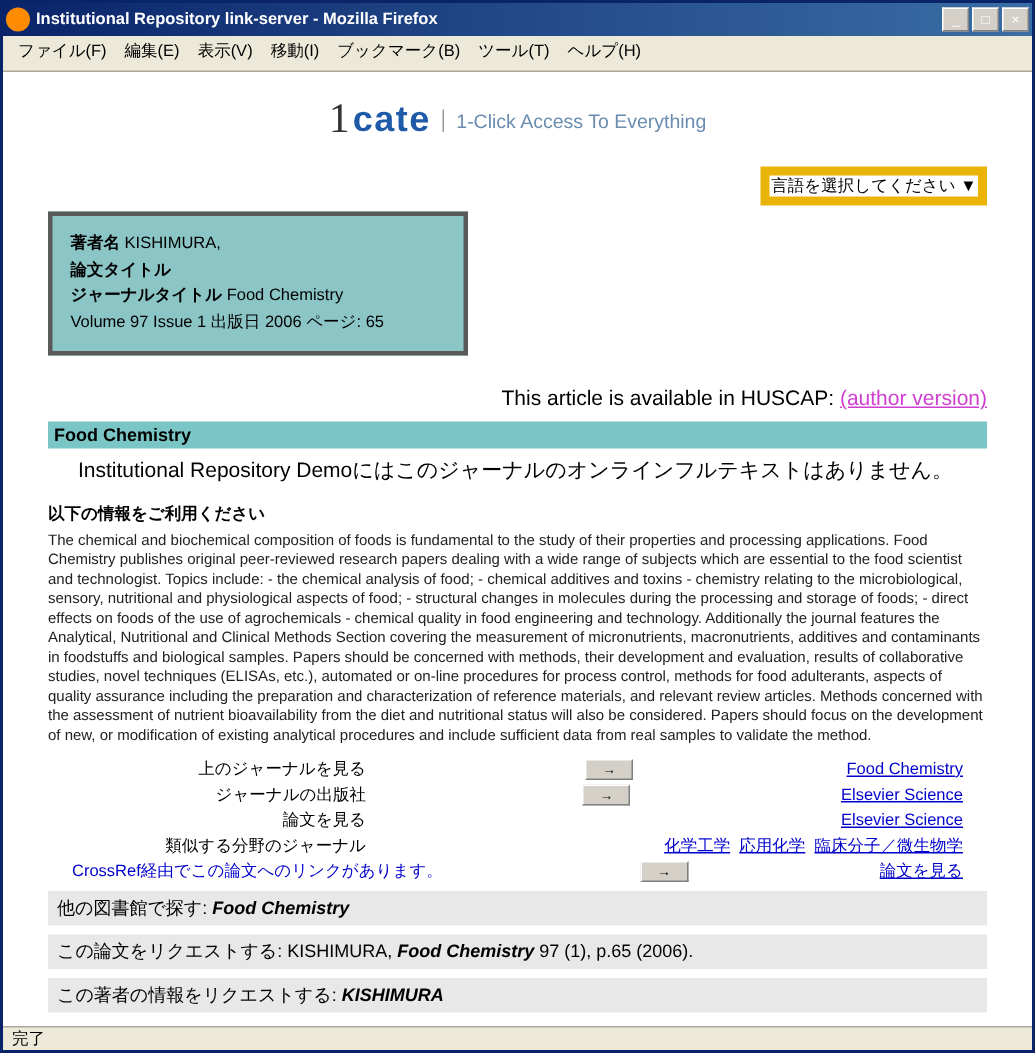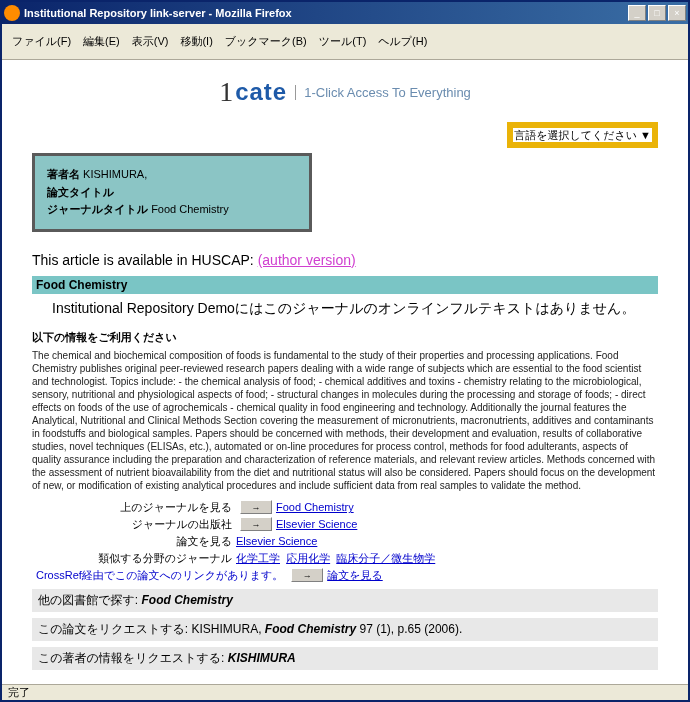--- a/index.html
+++ b/index.html
@@ -3,39 +3,39 @@
 <meta charset="utf-8">
 <style>
 * { margin: 0; padding: 0; box-sizing: border-box; }
 body { font-family: "MS Gothic", sans-serif; font-size: 11px; background: #fff; }
 .window { width: 690px; height: 702px; border: 2px solid #0a246a; background: #f97316; display: flex; flex-direction: column; }
 .titlebar { background: linear-gradient(to right, #0a246a, #3a6ea5); color: #fff; height: 22px; display: flex; align-items: center; padding: 0 2px; font-size: 11px; }
 .titlebar-icon { width: 16px; height: 16px; background: #ff8c00; border-radius: 50%; margin-right: 4px; }
 .titlebar-text { flex: 1; font-weight: bold; }
 .win-btns { display: flex; gap: 2px; }
 .win-btn { width: 18px; height: 16px; background: #d4d0c8; border: 1px solid #fff; border-right-color: #808080; border-bottom-color: #808080; font-size: 9px; text-align: center; line-height: 14px; cursor: pointer; }
-.menubar { background: #ece9d8; border-bottom: 1px solid #aca899; height: 36px; display: flex; align-items: center; padding: 0 4px; font-size: 11px; }
+.menubar { background: #ece9d8; border-bottom: 1px solid #aca899; height: 24px; display: flex; align-items: flex-start; padding: 0 4px; font-size: 11px; }
 .menu-item { padding: 2px 6px; cursor: pointer; }
 .content { flex: 1; overflow: auto; padding: 8px 30px; background: #fff; }
 .header-logo { display: flex; align-items: center; justify-content: center; margin: 8px 0 20px; }
 .logo-box { display: flex; align-items: center; }
 .logo-icate { font-size: 24px; font-weight: bold; color: #1e5aa8; letter-spacing: 1px; }
 .logo-1 { font-size: 28px; color: #333; font-family: serif; margin-right: 2px; }
 .logo-tagline { color: #6a8caf; font-size: 13px; margin-left: 8px; border-left: 1px solid #999; padding-left: 8px; }
 .lang-row { text-align: right; margin-bottom: 10px; }
 .lang-select { font-size: 11px; border: 6px solid #eab308; padding: 1px; }
 .info-box { border: 3px solid #5a5a5a; background: #8bc5c5; padding: 10px 12px; width: 280px; font-size: 11px; line-height: 1.6; color: #000; margin-bottom: 20px; }
 .info-box .bold { font-weight: bold; }
-.avail-line { font-size: 14px; margin: 14px 0 8px; }
+.avail-line { font-size: 14px; margin: 14px 0 8px; text-align: right; }
 .avail-link { color: #d040d0; }
 .journal-header { background: #7ac5c5; padding: 2px 4px; font-weight: bold; font-size: 12px; color: #000; }
 .no-fulltext { font-size: 14px; padding: 6px 20px; color: #000; }
 .subhead { font-size: 11px; font-weight: bold; margin-top: 6px; }
 .desc { font-size: 10px; line-height: 1.3; color: #222; margin: 4px 0 8px; }
-.link-row { font-size: 11px; margin: 2px 4px; display: flex; align-items: center; }
+.link-row { font-size: 11px; margin: 2px 16px; display: flex; align-items: center; justify-content: space-between; }
 .link-row .lbl { text-align: right; width: 200px; padding-right: 4px; }
 .link a, a.blue { color: #0000cc; text-decoration: underline; }
 .btn-go { display: inline-block; width: 32px; height: 14px; background: #d4d0c8; border: 1px solid #808080; border-top-color: #fff; border-left-color: #fff; font-size: 9px; text-align: center; line-height: 12px; margin: 0 4px; cursor: pointer; }
 .section-bar { background: #e8e8e8; padding: 3px 6px; font-size: 12px; margin-top: 6px; }
 .section-bar .em { font-style: italic; font-weight: bold; }
 .statusbar { height: 16px; background: #ece9d8; border-top: 1px solid #aca899; font-size: 11px; padding: 2px 6px; display: flex; align-items: center; }
 </style>
 </head>
 <body>
 
@@ -73,20 +73,21 @@
       <span class="lang-select">
         <span>言語を選択してください</span>
         <span>▼</span>
       </span>
     </div>
 
     <div class="info-box">
       <div><span class="bold">著者名</span> <span>KISHIMURA,</span></div>
       <div class="bold">論文タイトル</div>
       <div><span class="bold">ジャーナルタイトル</span> <span>Food Chemistry</span></div>
+      <div>Volume 97  Issue 1  出版日 2006  ページ: 65</div>
     </div>
 
     <div class="avail-line">
       <span>This article is available in HUSCAP: </span>
       <a class="avail-link" href="#">(author version)</a>
     </div>
 
     <div class="journal-header">Food Chemistry</div>
     <div class="no-fulltext">Institutional Repository Demoにはこのジャーナルのオンラインフルテキストはありません。</div>
     <div class="subhead">以下の情報をご利用ください</div>

